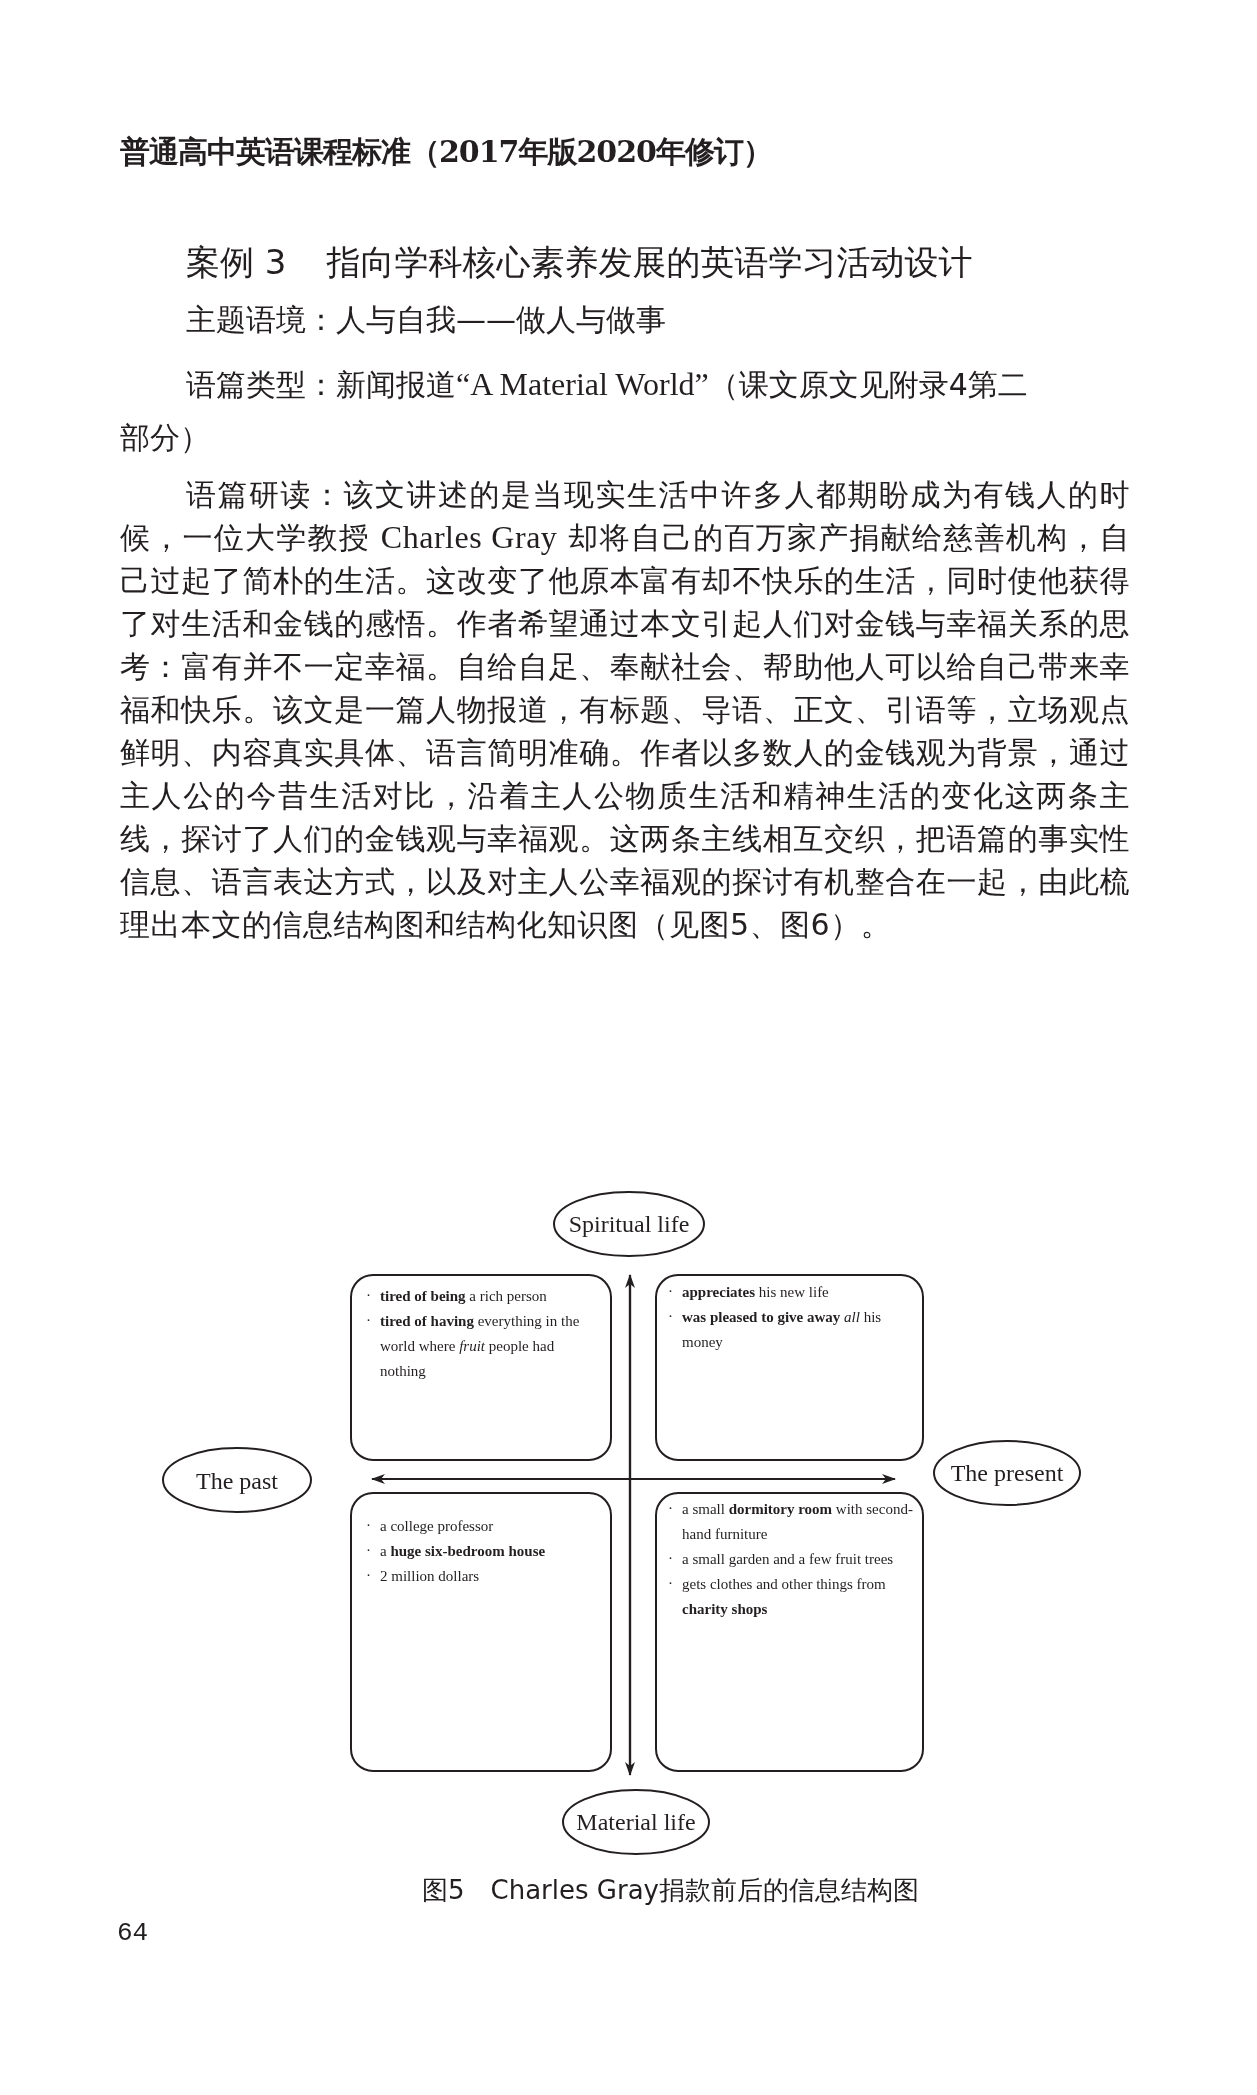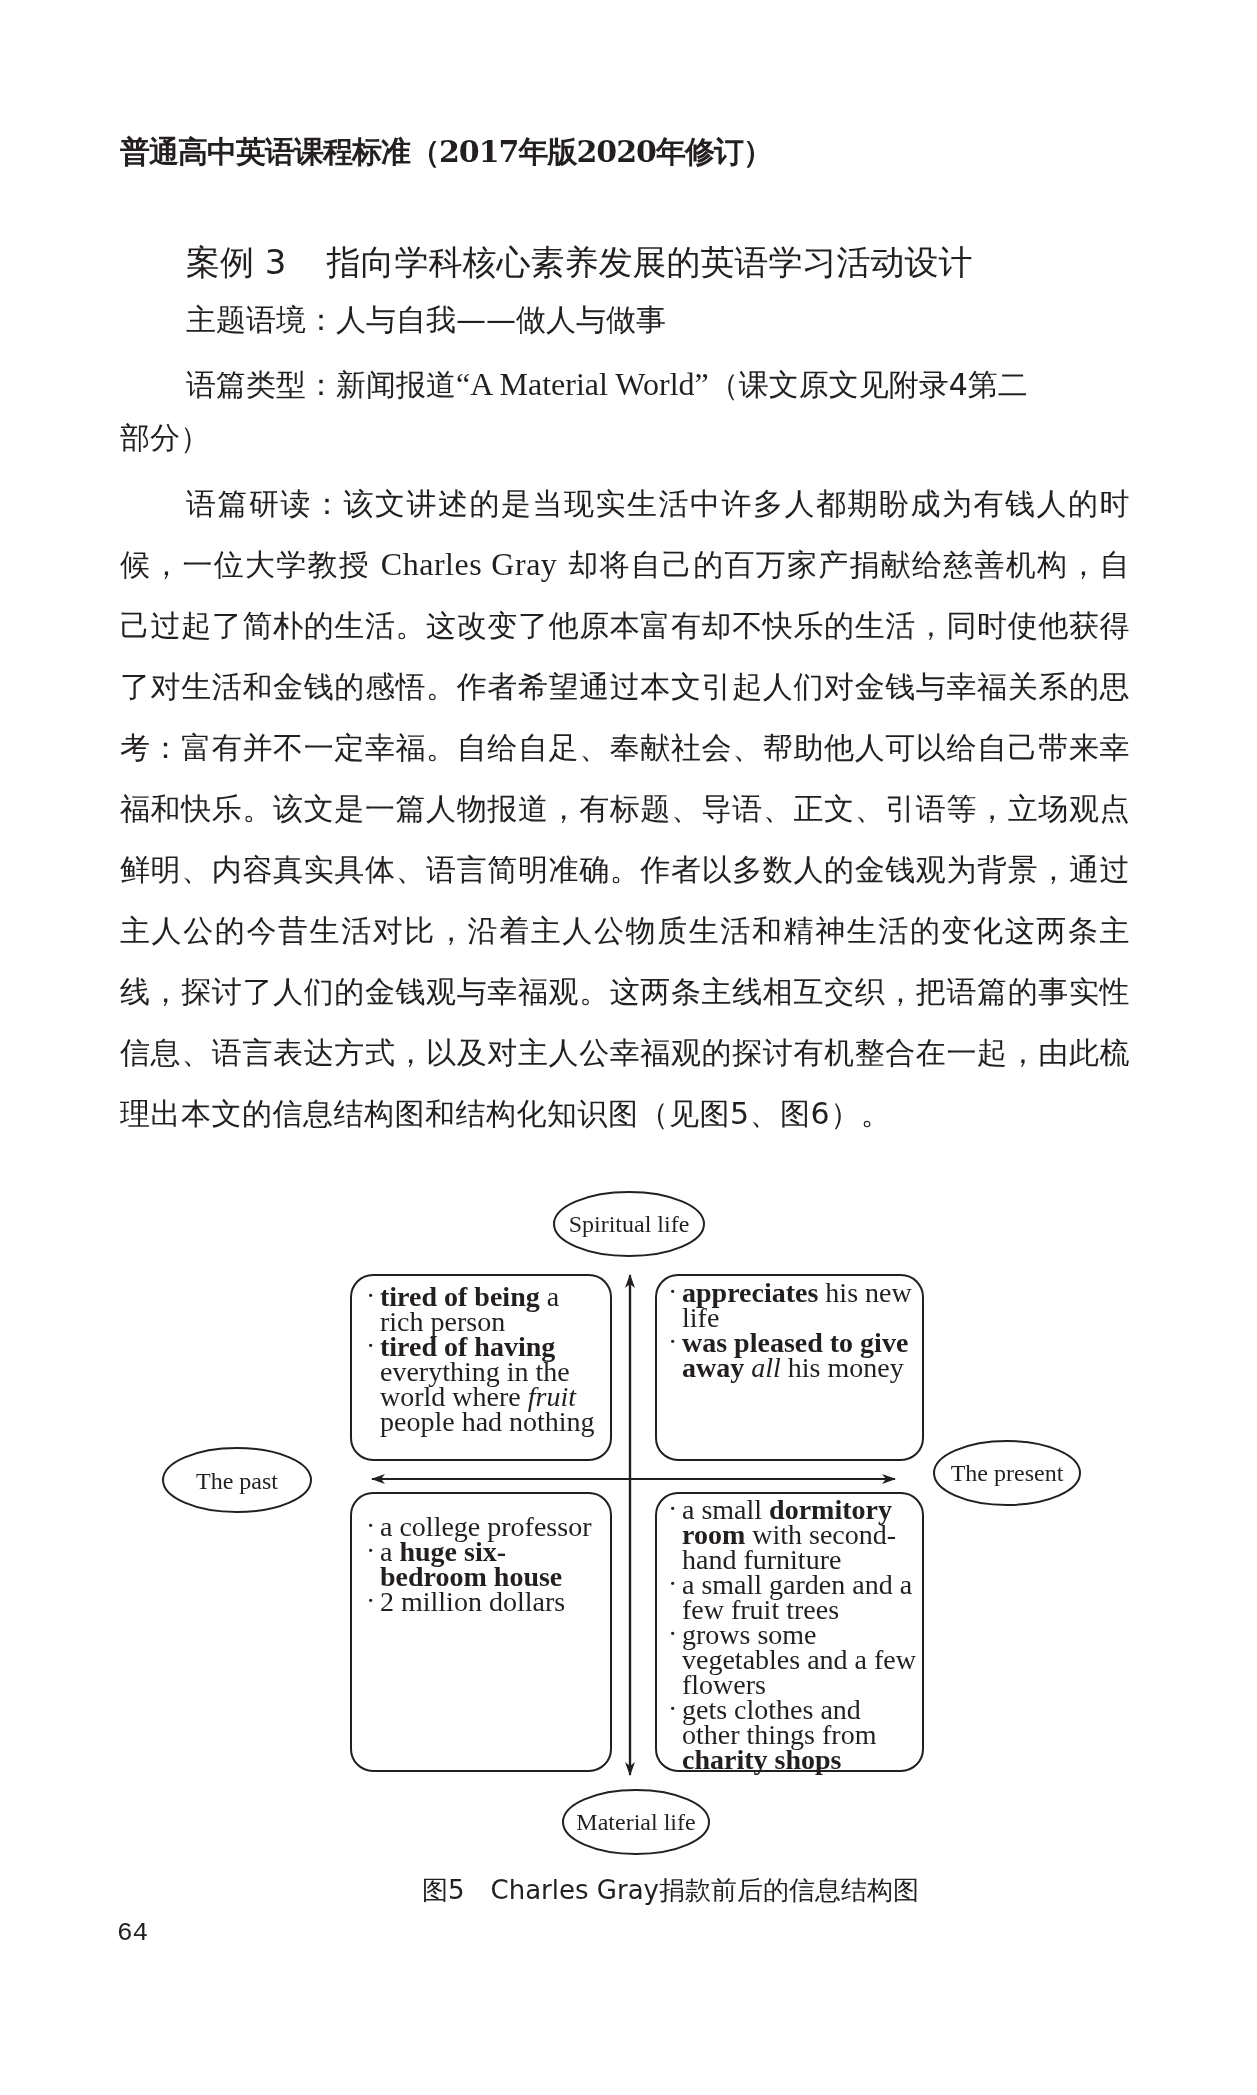--- a/index.html
+++ b/index.html
@@ -2,24 +2,24 @@
 <html><head>
 <meta charset="utf-8">
 <style>
   html, body { margin:0; padding:0; background:#ffffff; }
   body { width:1257px; height:2095px; position:relative; overflow:hidden; color:#231f20; }
   .abs { position:absolute; }
   .hdr { left:120px; top:132px; font-family:"DejaVu Serif", serif; font-weight:bold; font-size:30px; letter-spacing:-1px; }
   .title { left:186px; top:240px; font-family:"DejaVu Sans", sans-serif; font-size:34px; }
   .title .gap { display:inline-block; width:40px; }
   .line { font-family:"DejaVu Sans", sans-serif; font-size:30px; white-space:nowrap; }
-  .para { left:120px; top:473px; width:1010px; font-family:"DejaVu Sans", sans-serif; font-size:30px; line-height:61px; text-indent:66px; text-align:justify; letter-spacing:0.5px; }
+  .para { left:120px; top:473px; width:1010px; font-family:"DejaVu Sans", sans-serif; font-size:30px; line-height:43px; text-indent:66px; text-align:justify; letter-spacing:0.5px; }
   .serifen { font-family:"Liberation Serif", serif; }
   svg text { font-family:"Liberation Serif", serif; fill:#231f20; }
-  .box-text { font-family:"Liberation Serif", serif; font-size:28px; line-height:25px; color:#231f20; }
+  .box-text { font-family:"Liberation Serif", serif; font-size:15px; line-height:25px; color:#231f20; }
   .box-text ul { list-style:none; margin:0; padding:0; }
   .box-text li { position:relative; padding-left:14px; }
   .box-text li::before { content:"·"; position:absolute; left:0; top:-1px; }
   .caption { left:0; width:1257px; top:1873px; text-align:center; font-family:"DejaVu Sans", sans-serif; font-size:26px; padding-left:84px; box-sizing:border-box; }
   .pagenum { left:117px; top:1918px; font-family:Liberation Mono, monospace; font-size:26px; }
 </style>
 </head>
 <body>
 
 <div class="abs hdr">普通高中英语课程标准（2017年版2020年修订）</div>
@@ -84,20 +84,19 @@
     <ul>
       <li><span>a college professor</span></li>
       <li><span>a </span><span style="font-weight: bold;">huge six-bedroom house</span></li>
       <li><span>2 million dollars</span></li>
     </ul>
   </div>
 <div class="abs box-text" style="left:668px; top:1497px; width:252px;">
     <ul>
       <li><span>a small </span><span style="font-weight: bold;">dormitory room</span><span> with second-hand furniture</span></li>
       <li><span>a small garden and a few fruit trees</span></li>
-      <li><span>grows some vegetables and a few flowers</span></li>
       <li><span>gets clothes and other things from </span><span style="font-weight: bold;">charity shops</span></li>
     </ul>
   </div>
 
 <div class="abs caption">图5　Charles Gray捐款前后的信息结构图</div>
 
 <div class="abs pagenum">64</div>
 
 </body></html>

